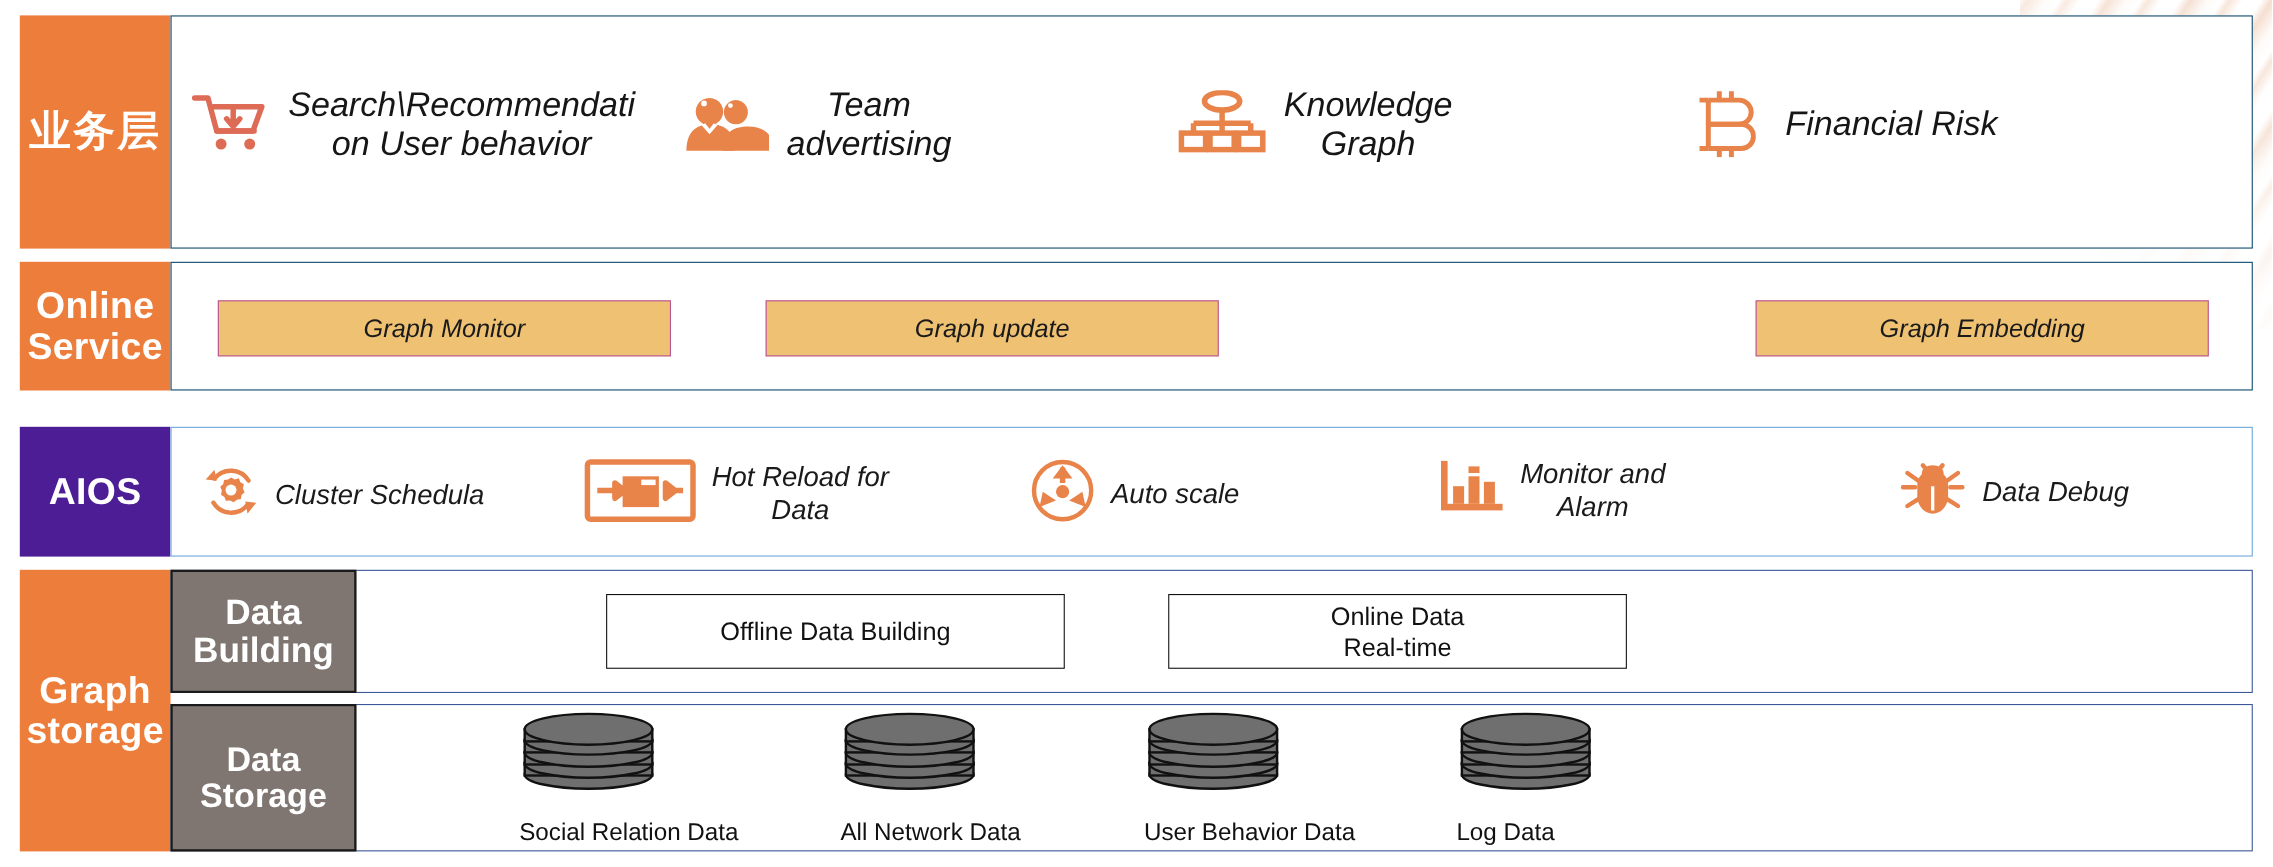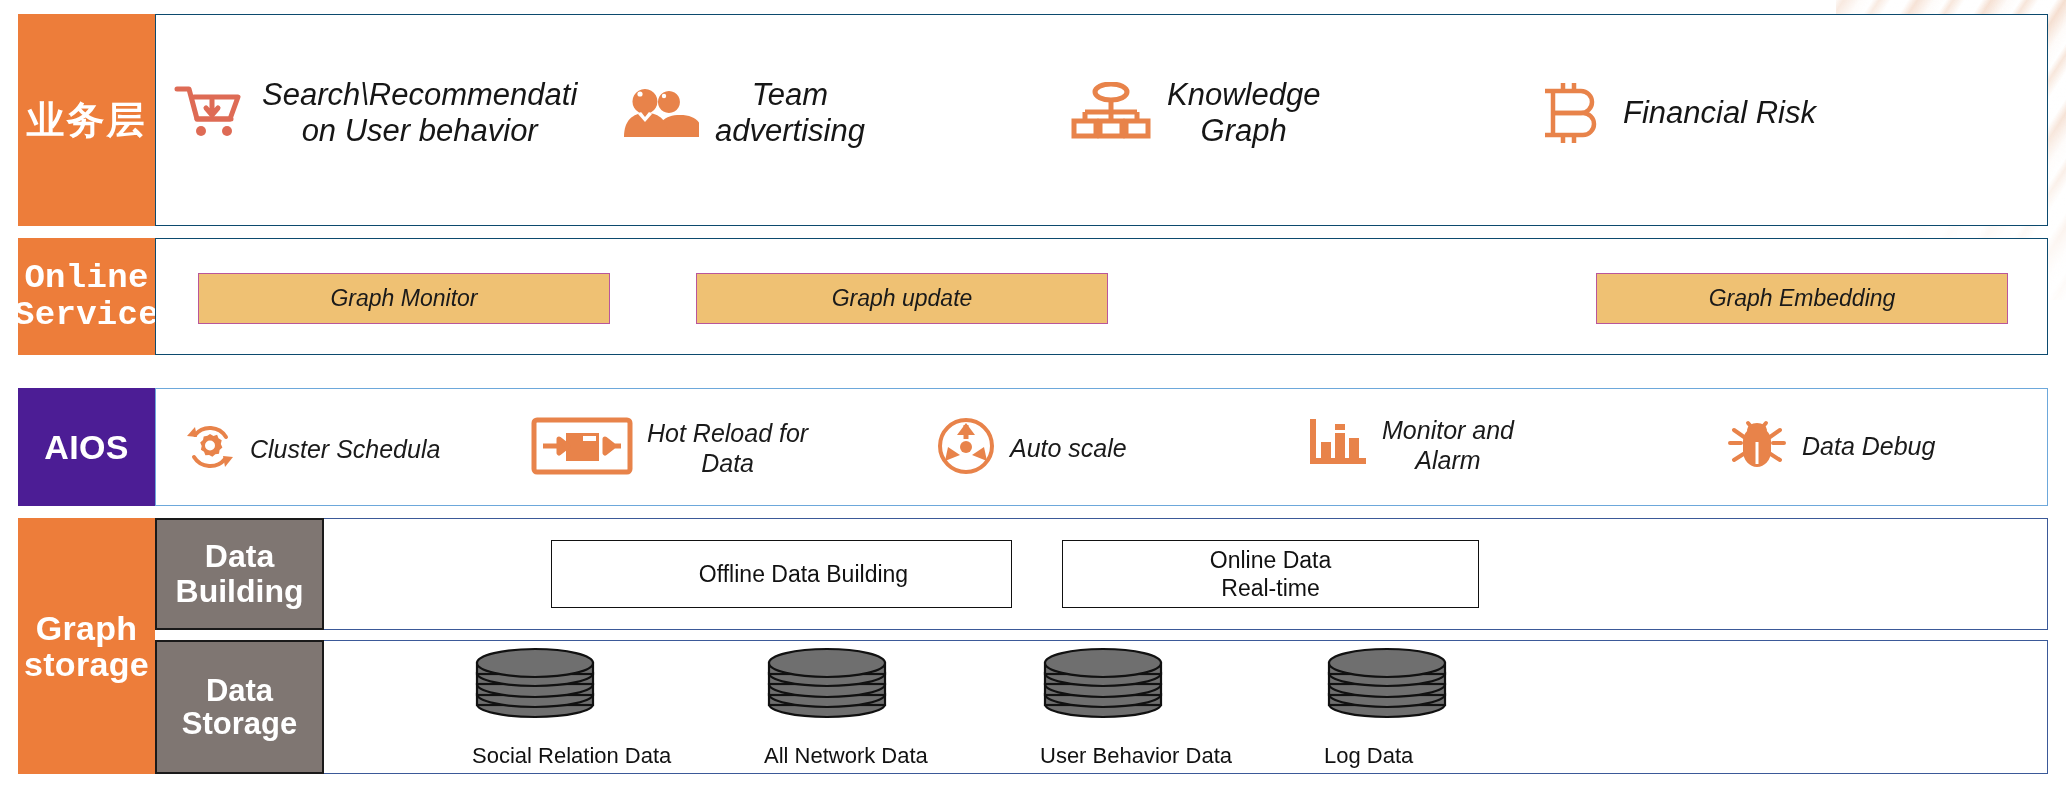--- a/index.html
+++ b/index.html
@@ -287,21 +287,21 @@
           </svg>
         </span>
         <span class="biz-text">Financial Risk</span>
       </div>
 
     </div>
   </div>
 
   <div class="row" id="row-online">
     <div class="row-label orange" style="font-size:34px;">
-      <span style="white-space:pre-line;font-family:Liberation Mono, monospace;">Online
+      <span style="white-space:pre-line;">Online
 Service</span>
     </div>
     <div class="row-body">
       <div class="svc-box" style="left:42px; top:34px; width:410px;">
           <span>Graph Monitor</span>
         </div>
       <div class="svc-box" style="left:492px; top:34px; width:410px;margin-left:48px;">
           <span>Graph update</span>
         </div>
       <div class="svc-box" style="left:1440px; top:34px; width:410px;">
@@ -406,21 +406,21 @@
     </div>
 
     <div class="storage-stack">
 
       <div class="storage-band" id="band-building">
         <div class="band-tag">
           <span>Data
 Building</span>
         </div>
         <div class="band-area">
-          <div class="build-box" style="left:227px; width:415px;padding-left:44px;">
+          <div class="build-box" style="left:227px; width:415px;">
             <span>Offline Data Building</span>
           </div>
           <div class="build-box" style="left:738px; width:415px;">
             <span>Online Data
 Real-time</span>
           </div>
         </div>
       </div>
 
       <div class="storage-band" id="band-storage">

